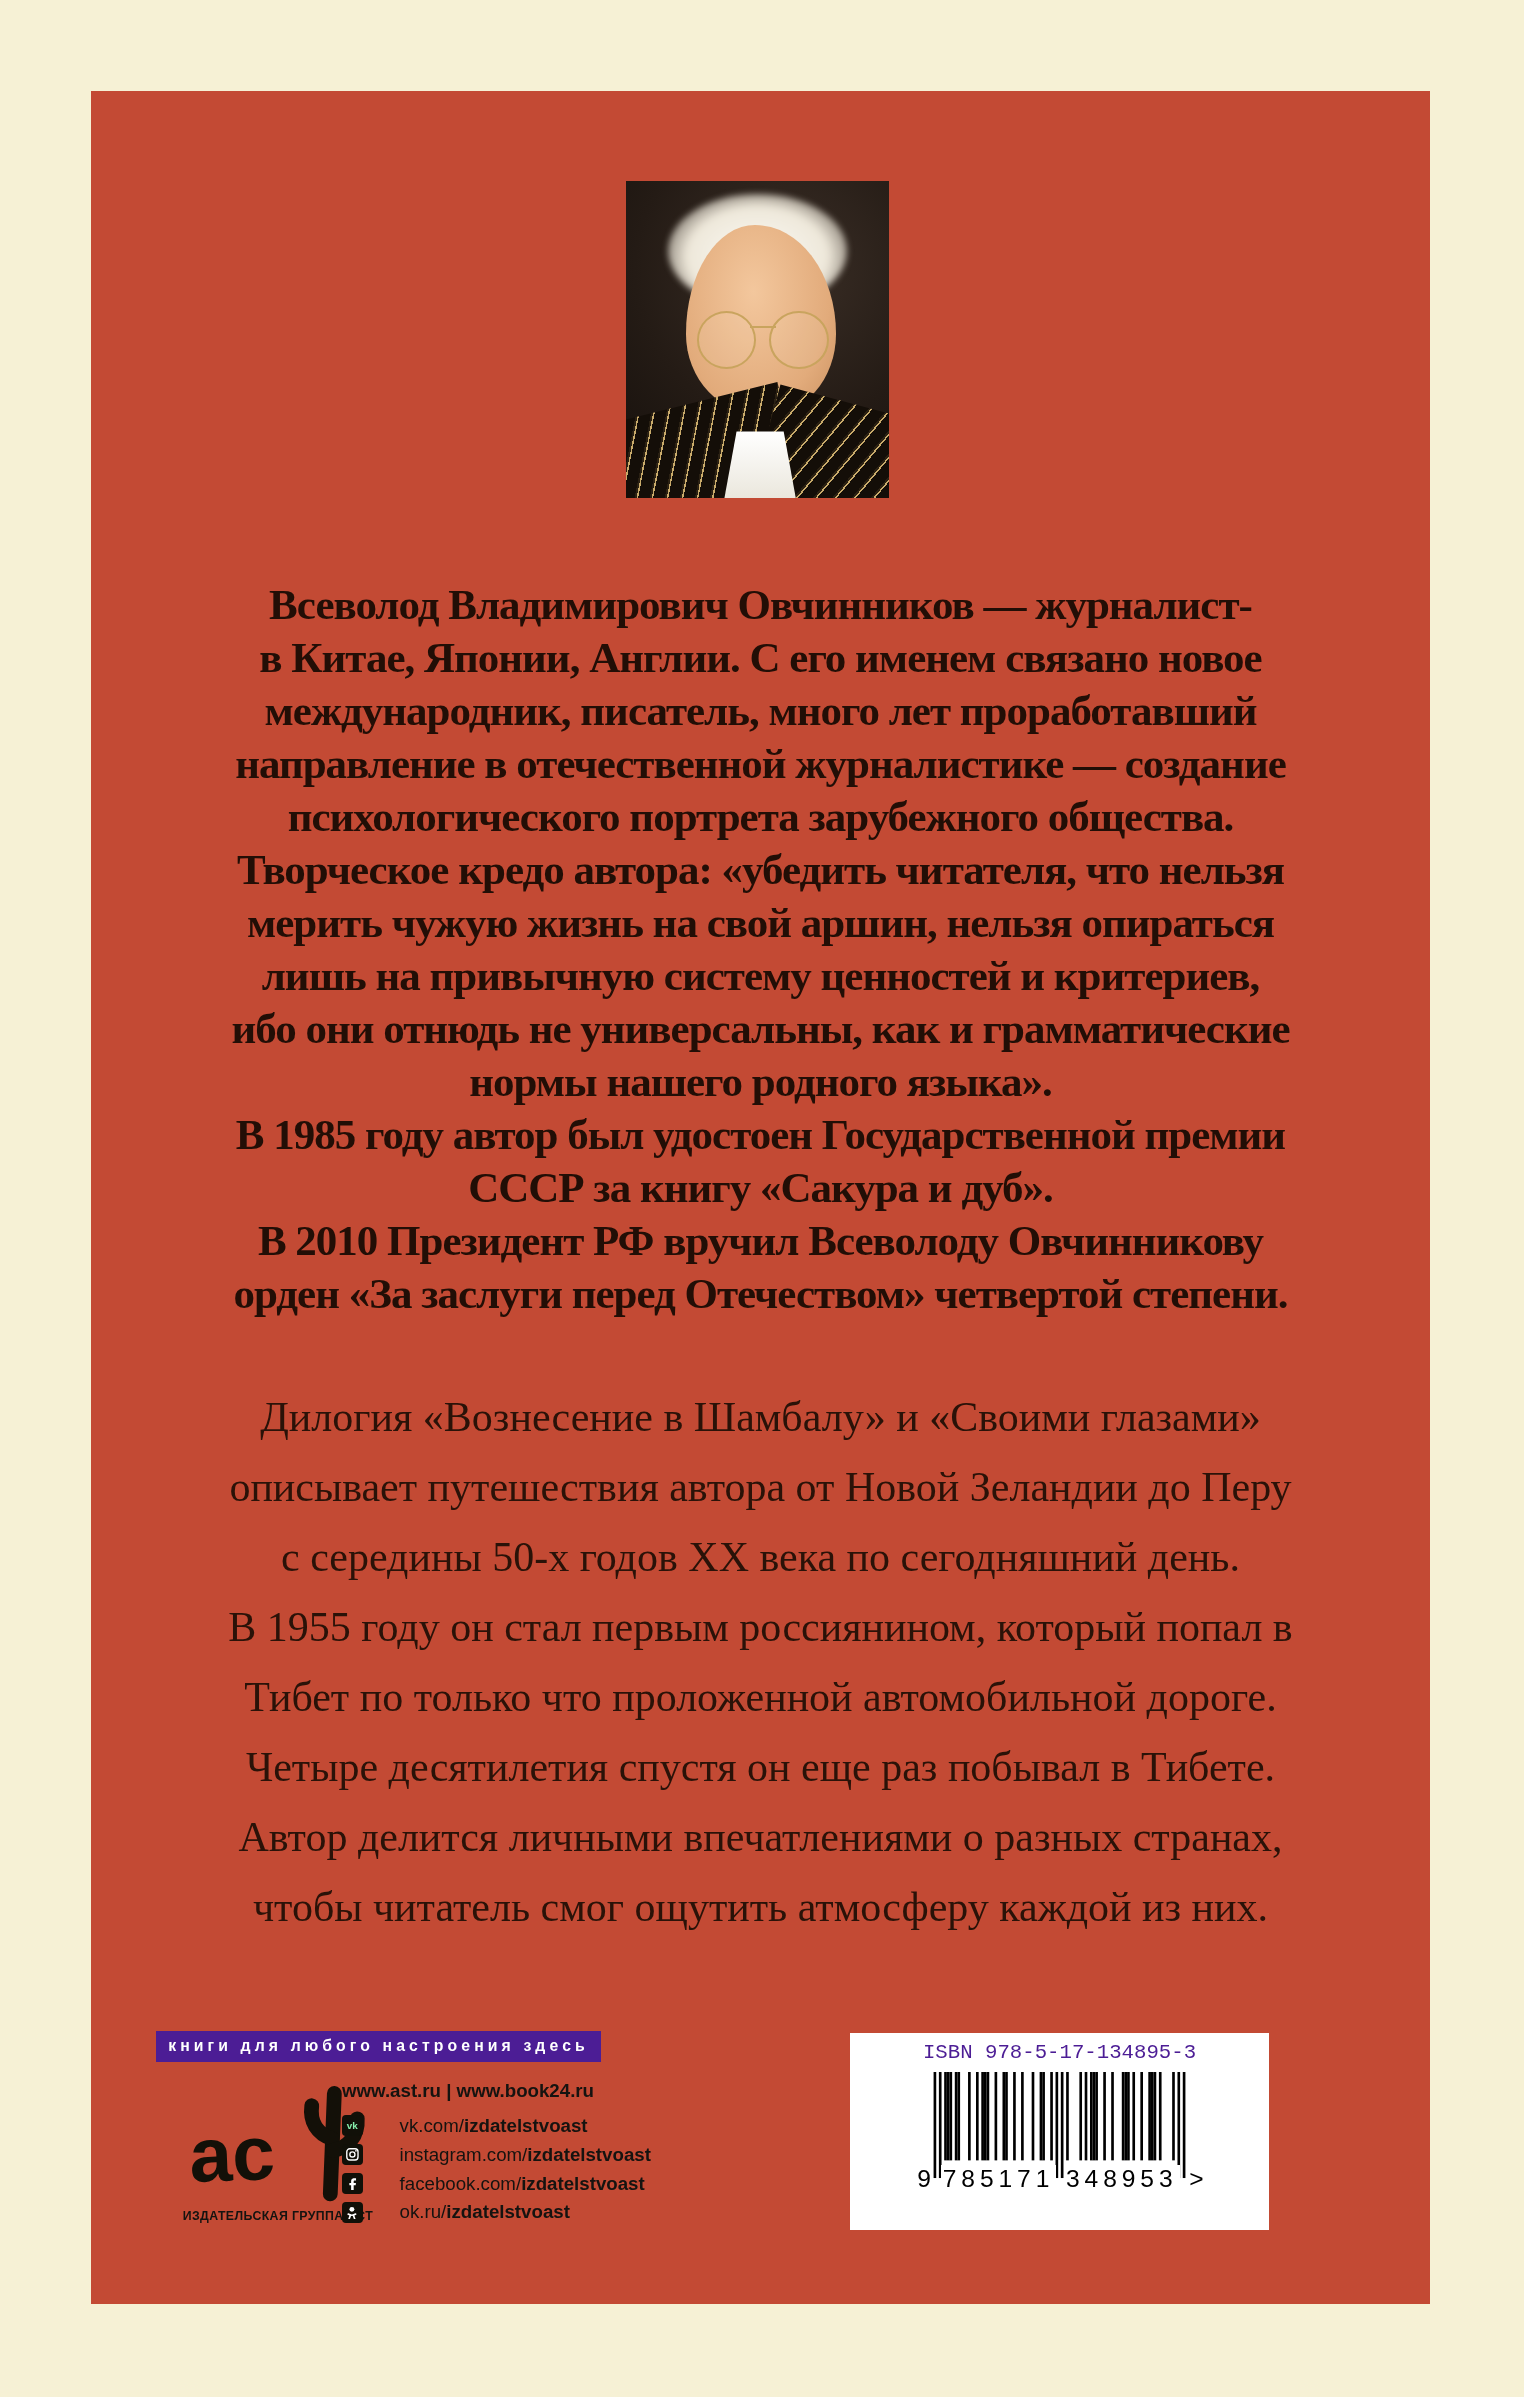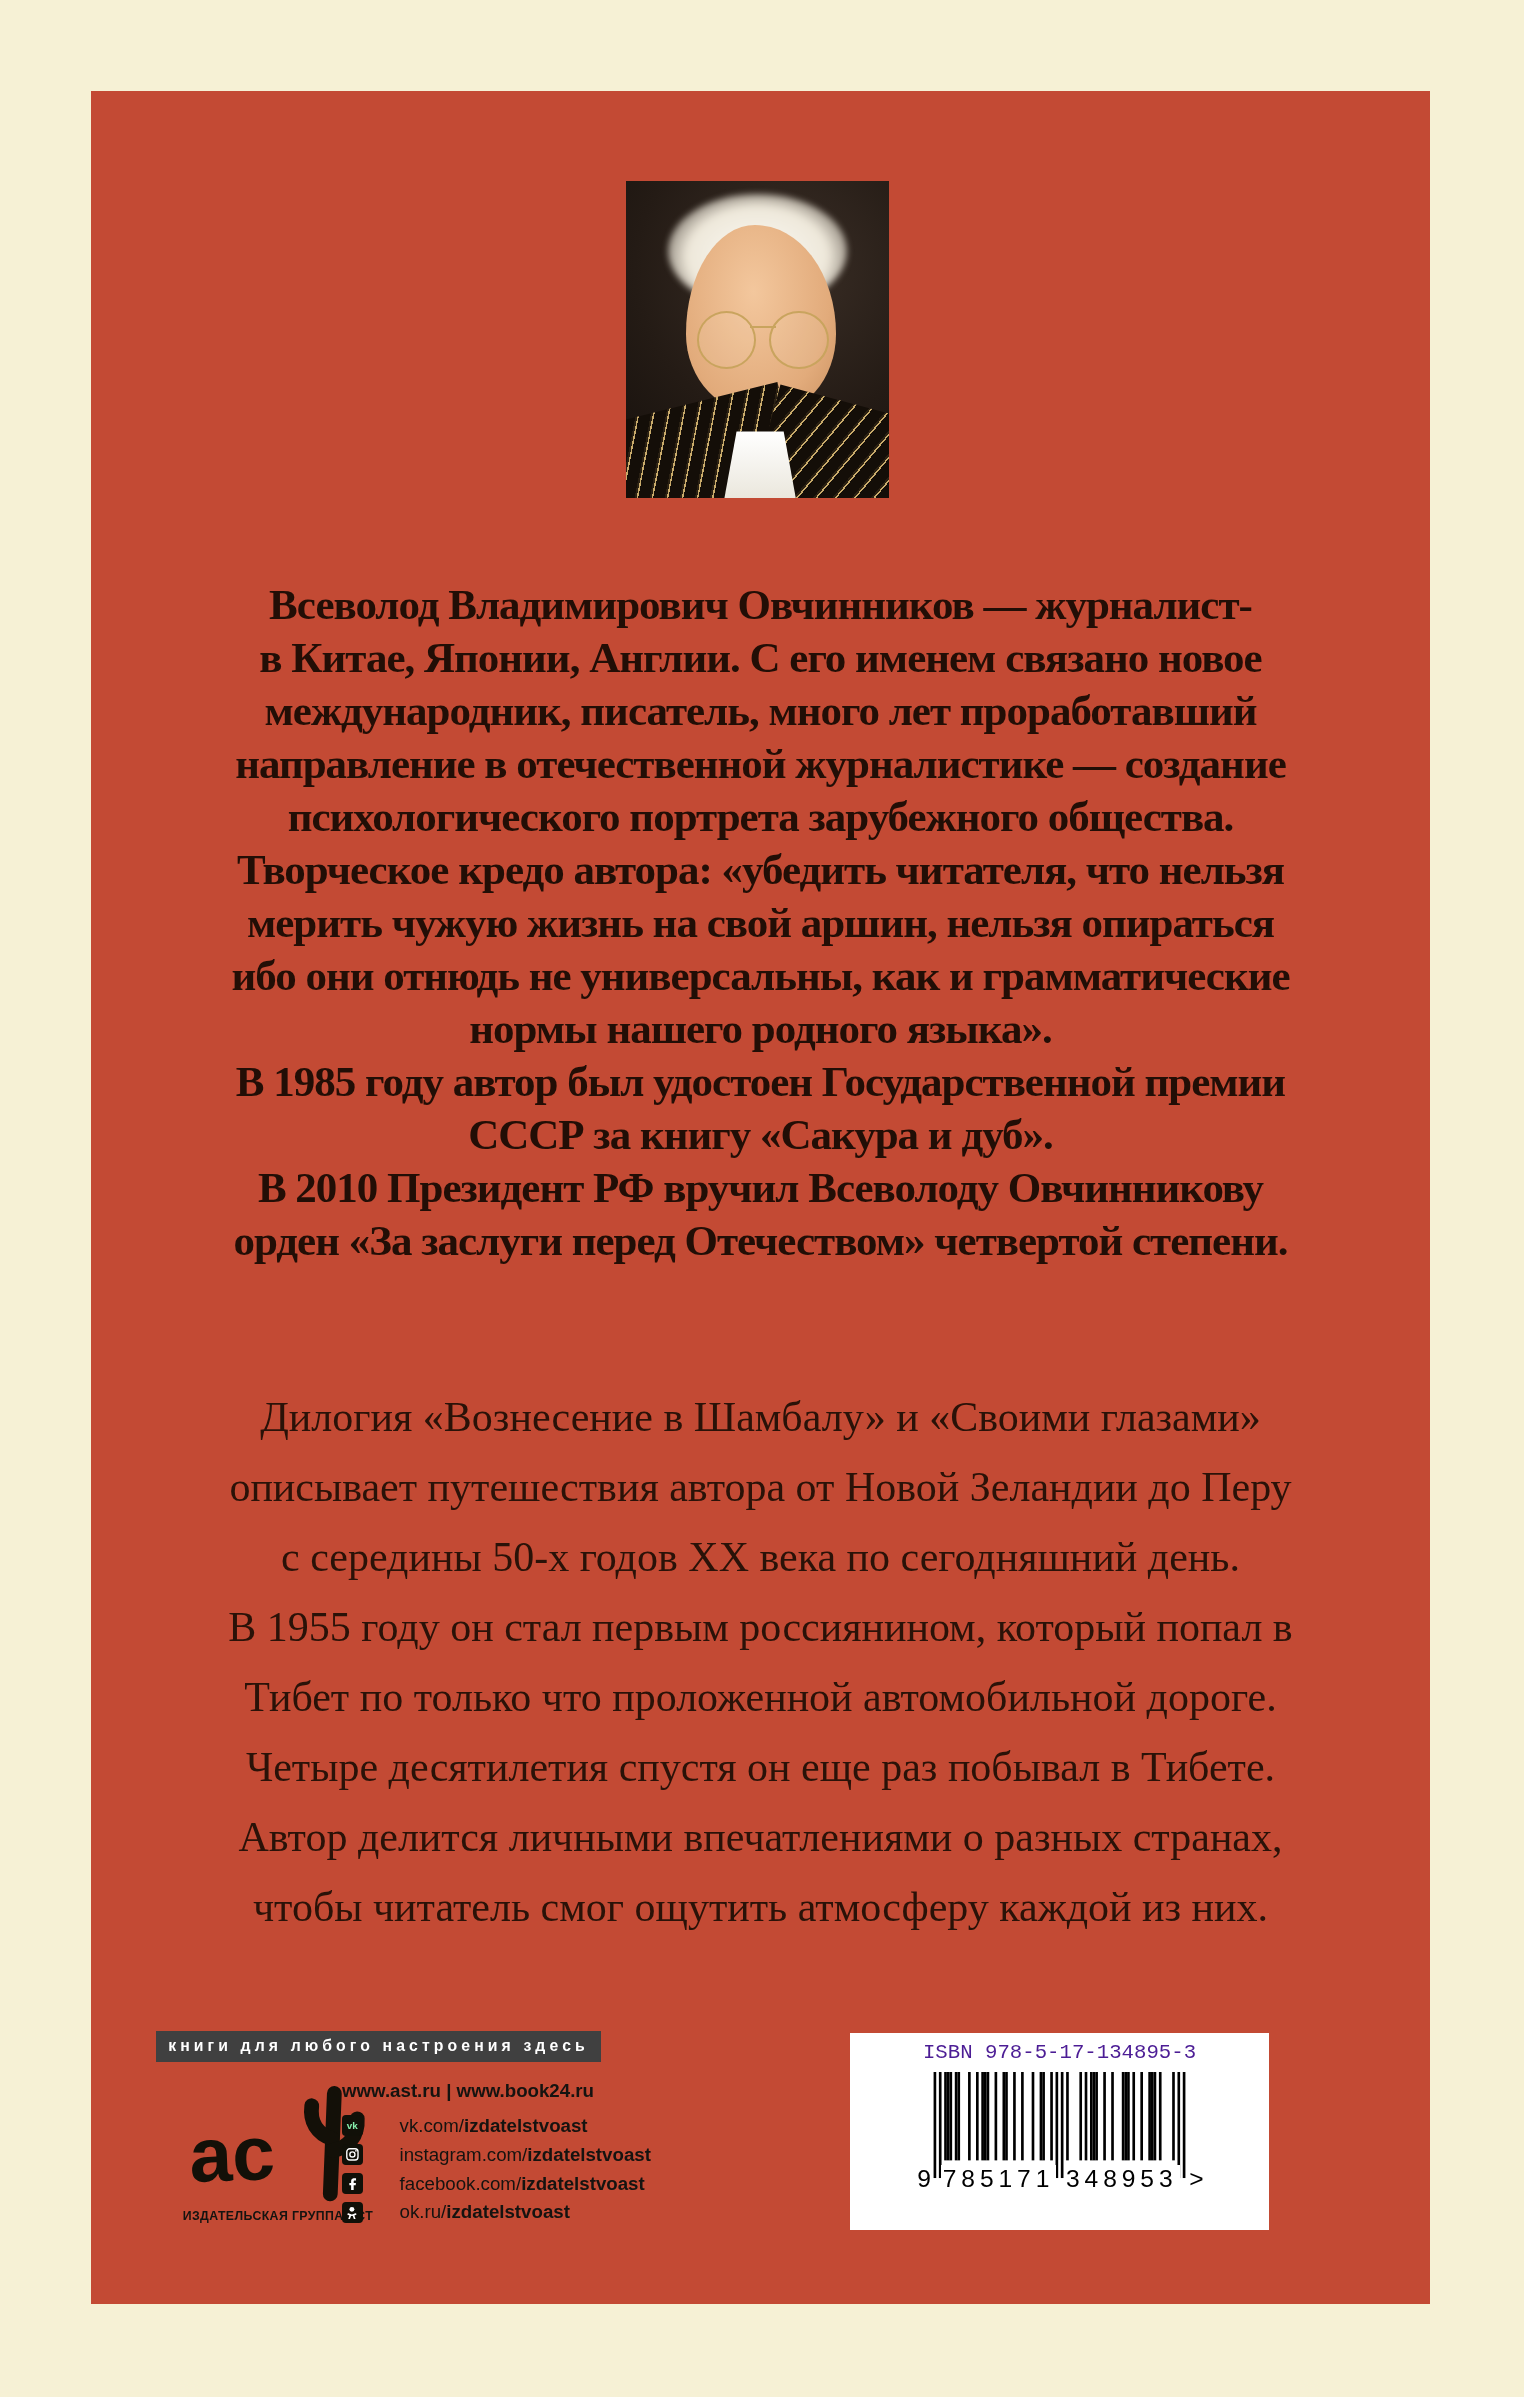--- a/index.html
+++ b/index.html
@@ -62,21 +62,21 @@
   .annot{
     position:absolute;left:29.6px;right:29.6px;top:1291px;
     color:#2a1208;font-weight:normal;font-size:42px;line-height:70px;
     letter-spacing:0px;text-align:center;
   }
   .bio div,.annot div{white-space:nowrap;}
 
   
   .tagbar{
     position:absolute;left:65px;top:1940px;width:445px;height:30.5px;
-    background:#404040;color:#ffffff;
+    background:#4c1d95;color:#ffffff;
     font-family:"Liberation Sans", sans-serif;font-weight:bold;
     font-size:15.8px;line-height:30.5px;letter-spacing:4.1px;text-align:center;
     white-space:nowrap;
   }
   .astlogo{position:absolute;left:99px;top:1984px;width:207px;height:132px;}
   .publisher{
     position:absolute;left:59px;top:2118px;width:256px;
     font-family:"Liberation Sans", sans-serif;font-weight:600;
     font-size:12.3px;letter-spacing:0.4px;color:#151310;text-align:center;
     white-space:nowrap;
@@ -137,20 +137,21 @@
     </div>
 
     <div class="bio">
       <div>Всеволод Владимирович Овчинников — журналист-</div>
       <div>в Китае, Японии, Англии. С его именем связано новое</div>
       <div>международник, писатель, много лет проработавший</div>
       <div>направление в отечественной журналистике — создание</div>
       <div>психологического портрета зарубежного общества.</div>
       <div>Творческое кредо автора: «убедить читателя, что нельзя</div>
       <div>мерить чужую жизнь на свой аршин, нельзя опираться</div>
+      <div>лишь на привычную систему ценностей и критериев,</div>
       <div>ибо они отнюдь не универсальны, как и грамматические</div>
       <div>нормы нашего родного языка».</div>
       <div>В 1985 году автор был удостоен Государственной премии</div>
       <div>СССР за книгу «Сакура и дуб».</div>
       <div>В 2010 Президент РФ вручил Всеволоду Овчинникову</div>
       <div>орден «За заслуги перед Отечеством» четвертой степени.</div>
     </div>
 
     <div class="annot">
       <div>Дилогия «Вознесение в Шамбалу» и «Своими глазами»</div>

